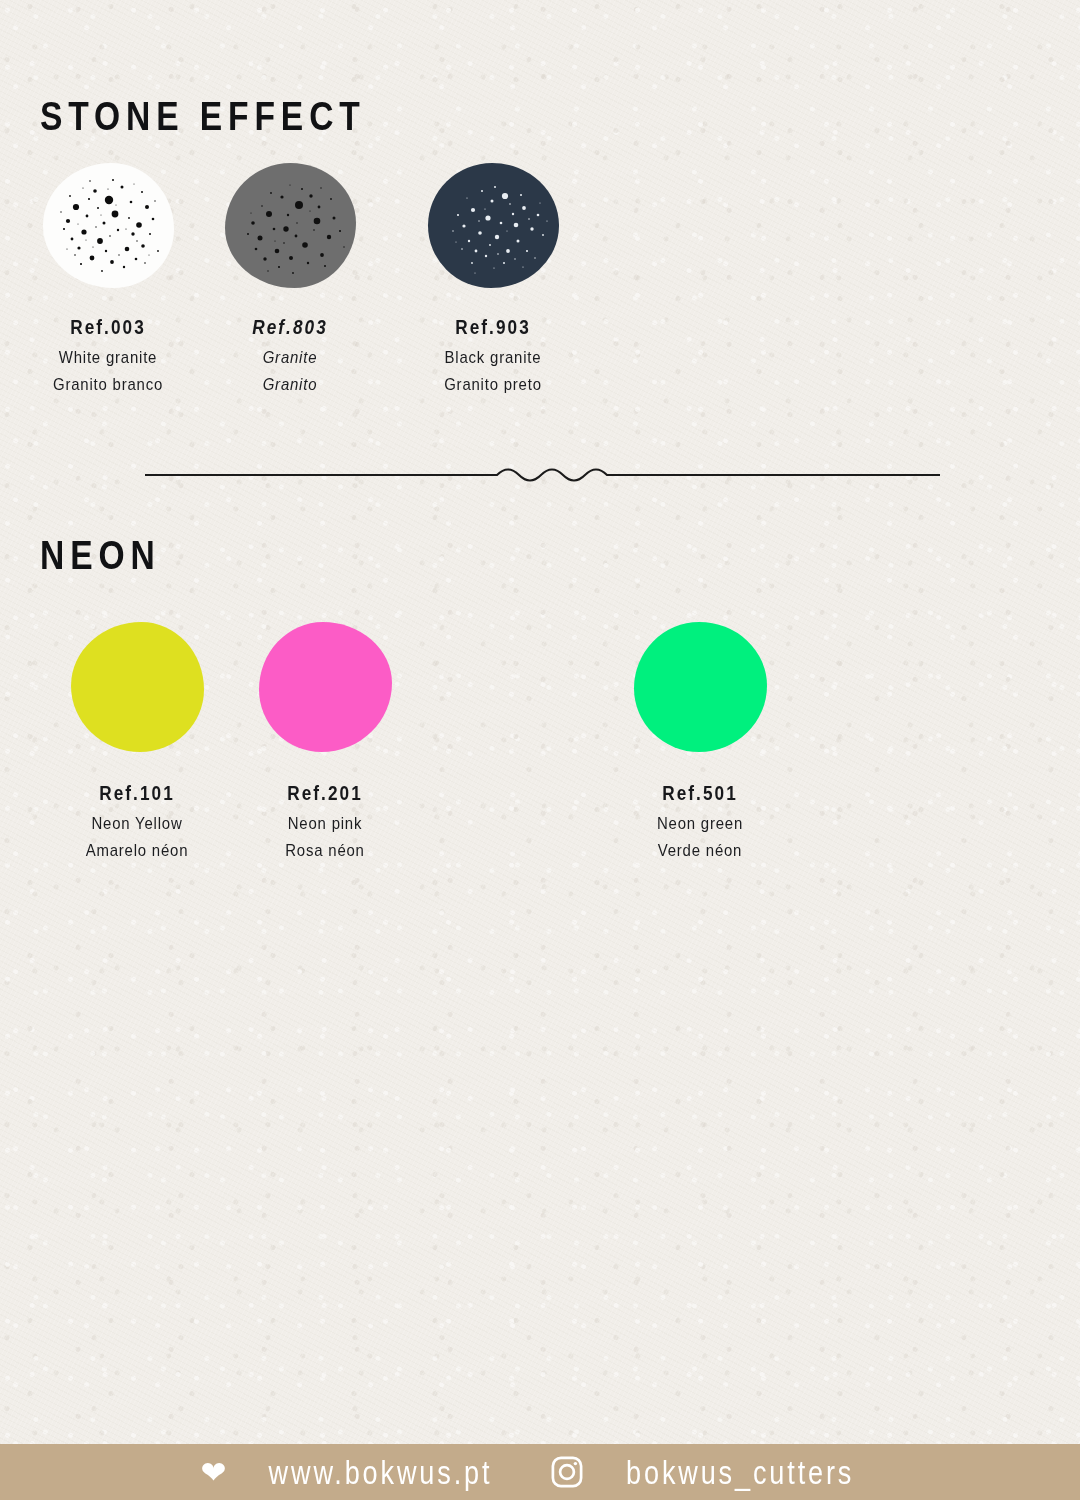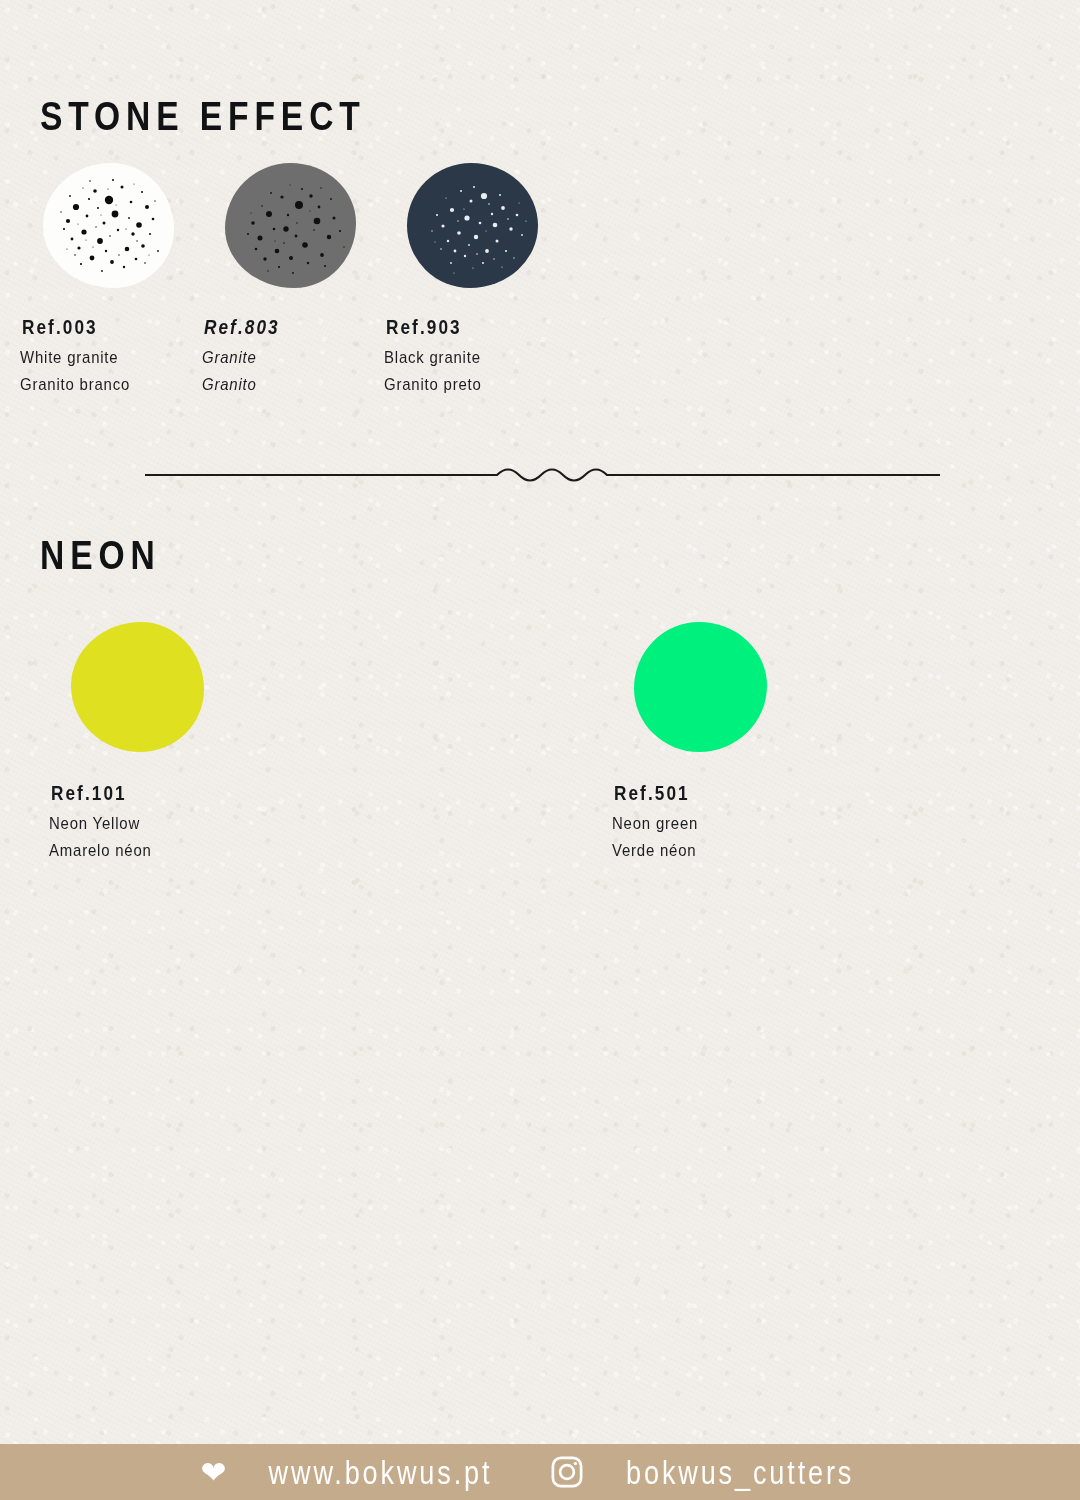--- a/index.html
+++ b/index.html
@@ -56,21 +56,21 @@
   }
   #stone-heading { left:40px; top:94px; }
   #neon-heading  { left:40px; top:533px; }
 
   
   .swatch-group{ position:absolute; }
 
   .swatch-item{
     position:absolute;
     top:0;
-    text-align:left;
+    text-align:center;
   }
 
   .blob{
     position:relative;
     margin:0 auto;
     overflow:hidden;
   }
 
   .speckles{ position:absolute; inset:0; }
 
@@ -259,21 +259,21 @@
           <circle cx="65" cy="22" r="0.6"></circle>
             <circle cx="50" cy="78" r="0.6"></circle>
         </g>
       </svg>
     </div>
     <div class="ref-code" style="margin-top:28px;">Ref.803</div>
     <div class="name-en">Granite</div>
     <div class="name-pt">Granito</div>
   </div>
 
-  <div class="swatch-item" style="left:372px; width:200px;">
+  <div class="swatch-item" style="left:393px; width:200px;">
     <div class="blob" style="width:131px;height:125px;background:#2B3848;
                 border-radius:49% 51% 52% 48% / 50% 50% 50% 50%;">
       <svg class="speckles" viewBox="0 0 131 125">
         <g fill="#E8EDF2">
           <circle cx="77" cy="33" r="3.1"></circle>
             <circle cx="60" cy="55" r="2.6"></circle>
           <circle cx="88" cy="62" r="2.3"></circle>
             <circle cx="45" cy="47" r="2.1"></circle>
           <circle cx="69" cy="74" r="2.2"></circle>
             <circle cx="96" cy="45" r="1.9"></circle>
@@ -339,20 +339,27 @@
 <div class="swatch-group" id="neon-swatches" style="left:0; top:622px; width:1080px; height:250px;">
 
   <div class="swatch-item" style="left:37px; width:200px;">
     <div class="blob" style="width:133px;height:130px;background:#DEE020;
                 border-radius:53% 47% 48% 52% / 49% 52% 48% 51%;"></div>
     <div class="ref-code" style="margin-top:30px;">Ref.101</div>
     <div class="name-en">Neon Yellow</div>
     <div class="name-pt">Amarelo néon</div>
   </div>
 
+  <div class="swatch-item" style="left:225px; width:200px;">
+    <div class="blob" style="width:133px;height:130px;background:#FC5CC6;
+                border-radius:48% 52% 53% 47% / 52% 47% 53% 48%;"></div>
+    <div class="ref-code" style="margin-top:30px;">Ref.201</div>
+    <div class="name-en">Neon pink</div>
+    <div class="name-pt">Rosa néon</div>
+  </div>
 
 
   <div class="swatch-item" style="left:600px; width:200px;">
     <div class="blob" style="width:133px;height:130px;background:#00F07E;
                 border-radius:49% 51% 51% 49% / 51% 49% 51% 49%;"></div>
     <div class="ref-code" style="margin-top:30px;">Ref.501</div>
     <div class="name-en">Neon green</div>
     <div class="name-pt">Verde néon</div>
   </div>
 </div>

